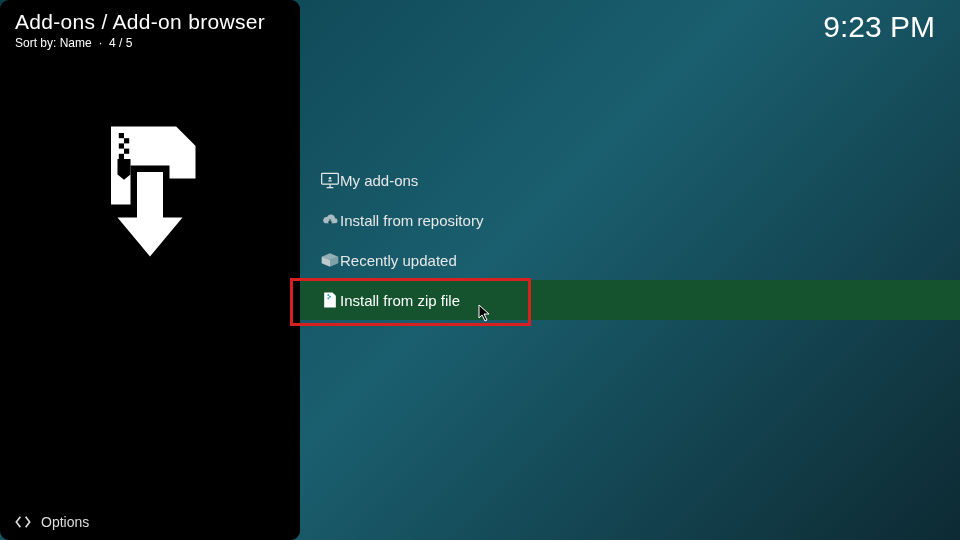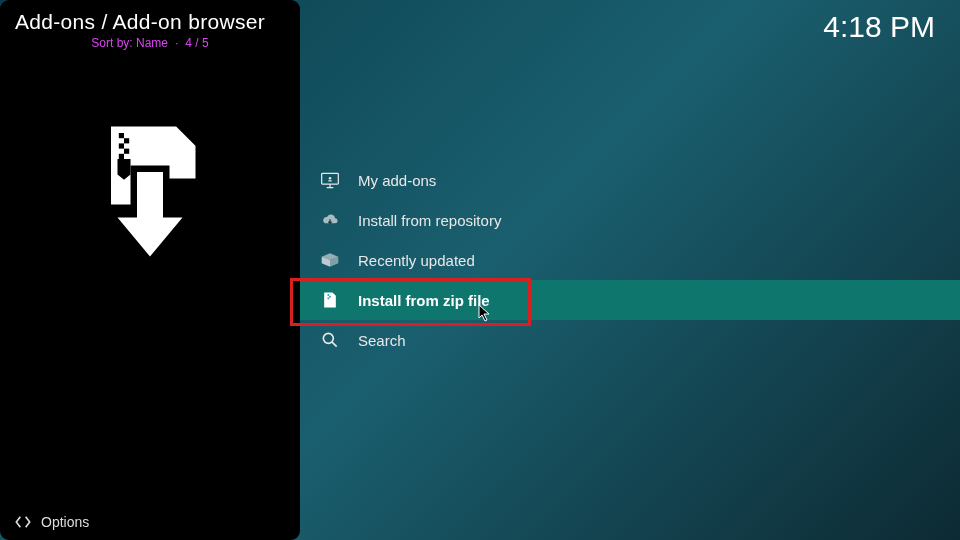--- a/index.html
+++ b/index.html
@@ -21,23 +21,22 @@
       padding: 10px 15px;
       color: #fff;
     }
     .header-title {
       font-size: 21px;
       font-weight: 300;
       letter-spacing: 0.3px;
     }
     .header-sub {
       font-size: 12px;
-      color: #d946ef;
+      color: #ffffff;
       margin-top: 2px;
-      text-align: center;
     }
     .clock {
       position: absolute;
       top: 10px; right: 25px;
       color: #fff;
       font-size: 30px;
       font-weight: 300;
     }
     .big-icon {
       margin: 60px auto 0;
@@ -60,32 +59,30 @@
       fill: #ddd;
     }
     .main {
       flex: 1;
       padding-top: 160px;
       position: relative;
     }
     .menu-item {
       display: flex;
       align-items: center;
-      gap: 18px;
       padding: 10px 20px;
       color: #e8e8e8;
       font-size: 15px;
       font-weight: 300;
       height: 40px;
       position: relative;
     }
     .menu-item.selected {
-      background: #0f766e;
+      background: #14532d;
       color: #fff;
-      font-weight: bold;
     }
     .menu-icon {
       width: 20px; height: 20px;
       fill: #bbb;
       flex-shrink: 0;
     }
     .menu-item.selected .menu-icon { fill: #fff; }
     .highlight-box {
       position: absolute;
       border: 3px solid #d92020;
@@ -169,28 +166,21 @@
   <div class="menu-item selected">
     <svg class="menu-icon" viewBox="0 0 24 24">
       <path d="M5 3h10l4 4v14H5z" fill="currentColor"></path>
       <rect x="9" y="5" width="2" height="2" fill="#2196c4"></rect>
       <rect x="11" y="7" width="2" height="2" fill="#2196c4"></rect>
       <rect x="9" y="9" width="2" height="2" fill="#2196c4"></rect>
     </svg>
     <span>Install from zip file</span>
   </div>
 
-  <div class="menu-item">
-    <svg class="menu-icon" viewBox="0 0 24 24">
-      <circle cx="10" cy="10" r="6" fill="none" stroke="currentColor" stroke-width="2"></circle>
-      <path d="M14.5 14.5L20 20" stroke="currentColor" stroke-width="2"></path>
-    </svg>
-    <span>Search</span>
-  </div>
 </div>
 
-<div class="clock">4:18 PM</div>
+<div class="clock">9:23 PM</div>
 
 <div class="highlight-box"></div>
 
 <svg class="cursor" viewBox="0 0 16 20">
   <path d="M1 1 L1 14 L4 11 L7 17 L9 16 L6 10 L11 10 Z" fill="#000" stroke="#fff" stroke-width="1"></path>
 </svg>
 
 </body></html>

